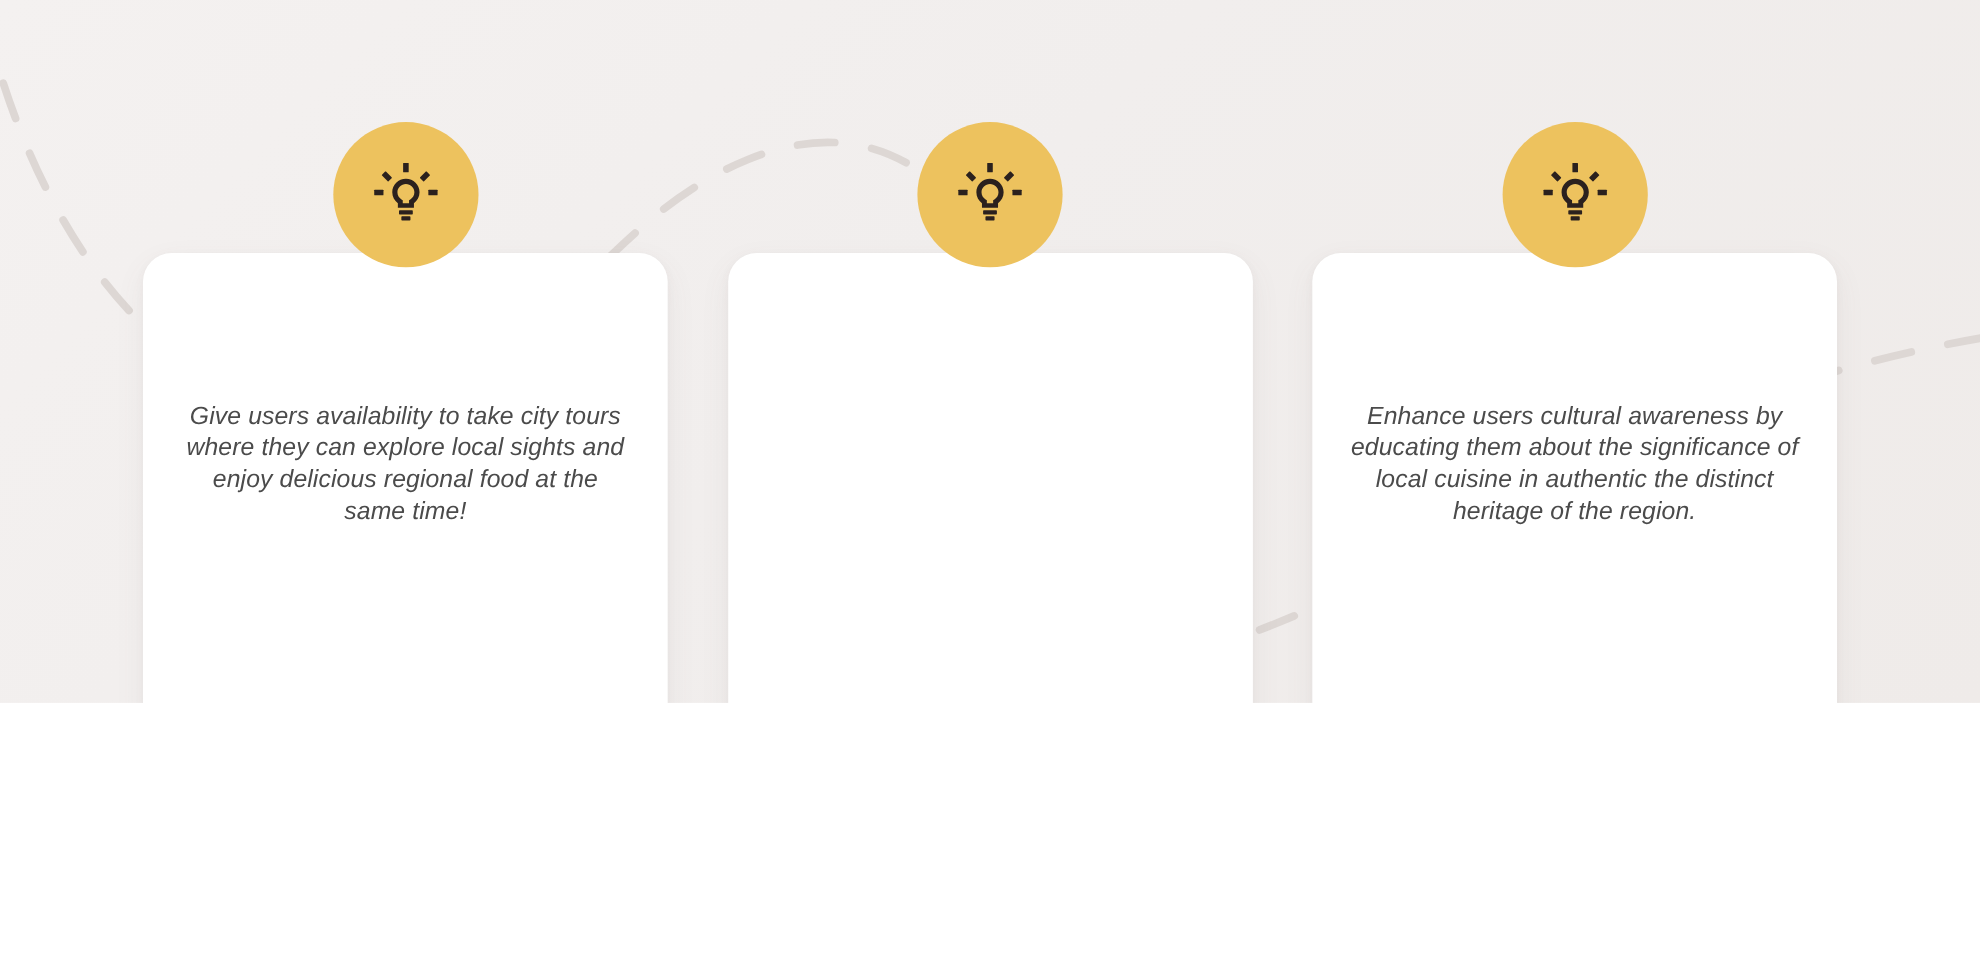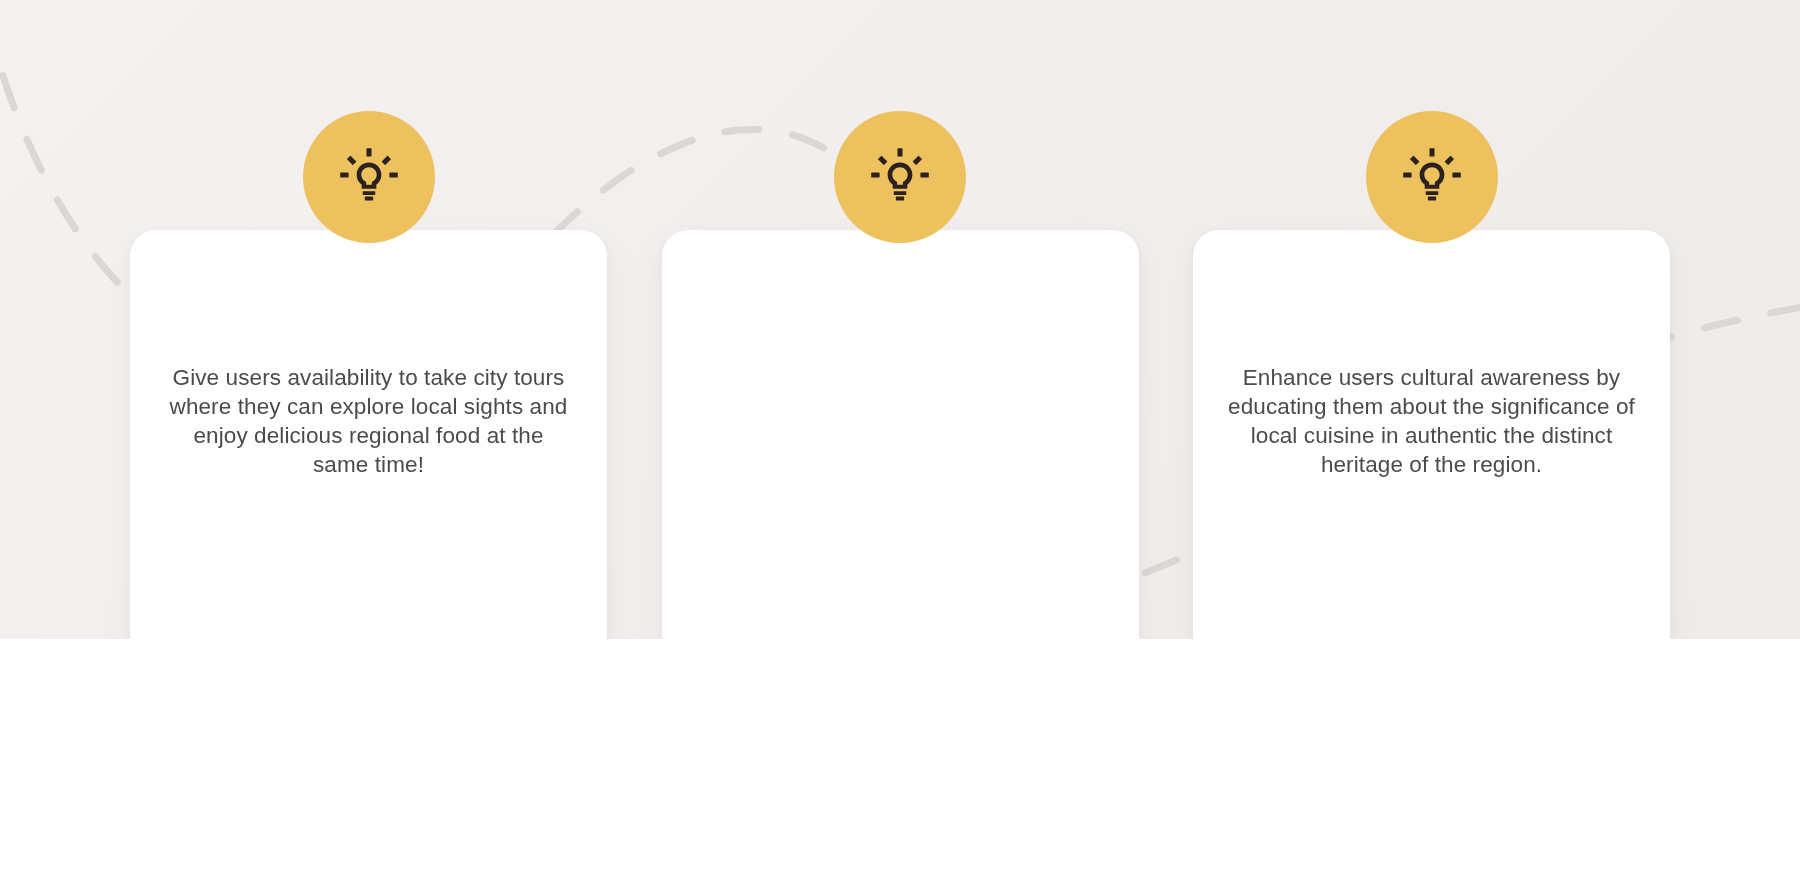--- a/index.html
+++ b/index.html
@@ -12,20 +12,21 @@
     overflow: hidden;
     font-family: "Liberation Sans", sans-serif;
   }
 
   #stage {
     position: relative;
     width: 1800px;
     height: 639px;
     background: linear-gradient(135deg, #f4f1f0 0%, #f1eeed 45%, #efebe9 100%);
     overflow: hidden;
+    font-style: italic;
   }
 
   
   #decor-svg {
     position: absolute;
     inset: 0;
     width: 1800px;
     height: 875px;
     pointer-events: none;
   }

